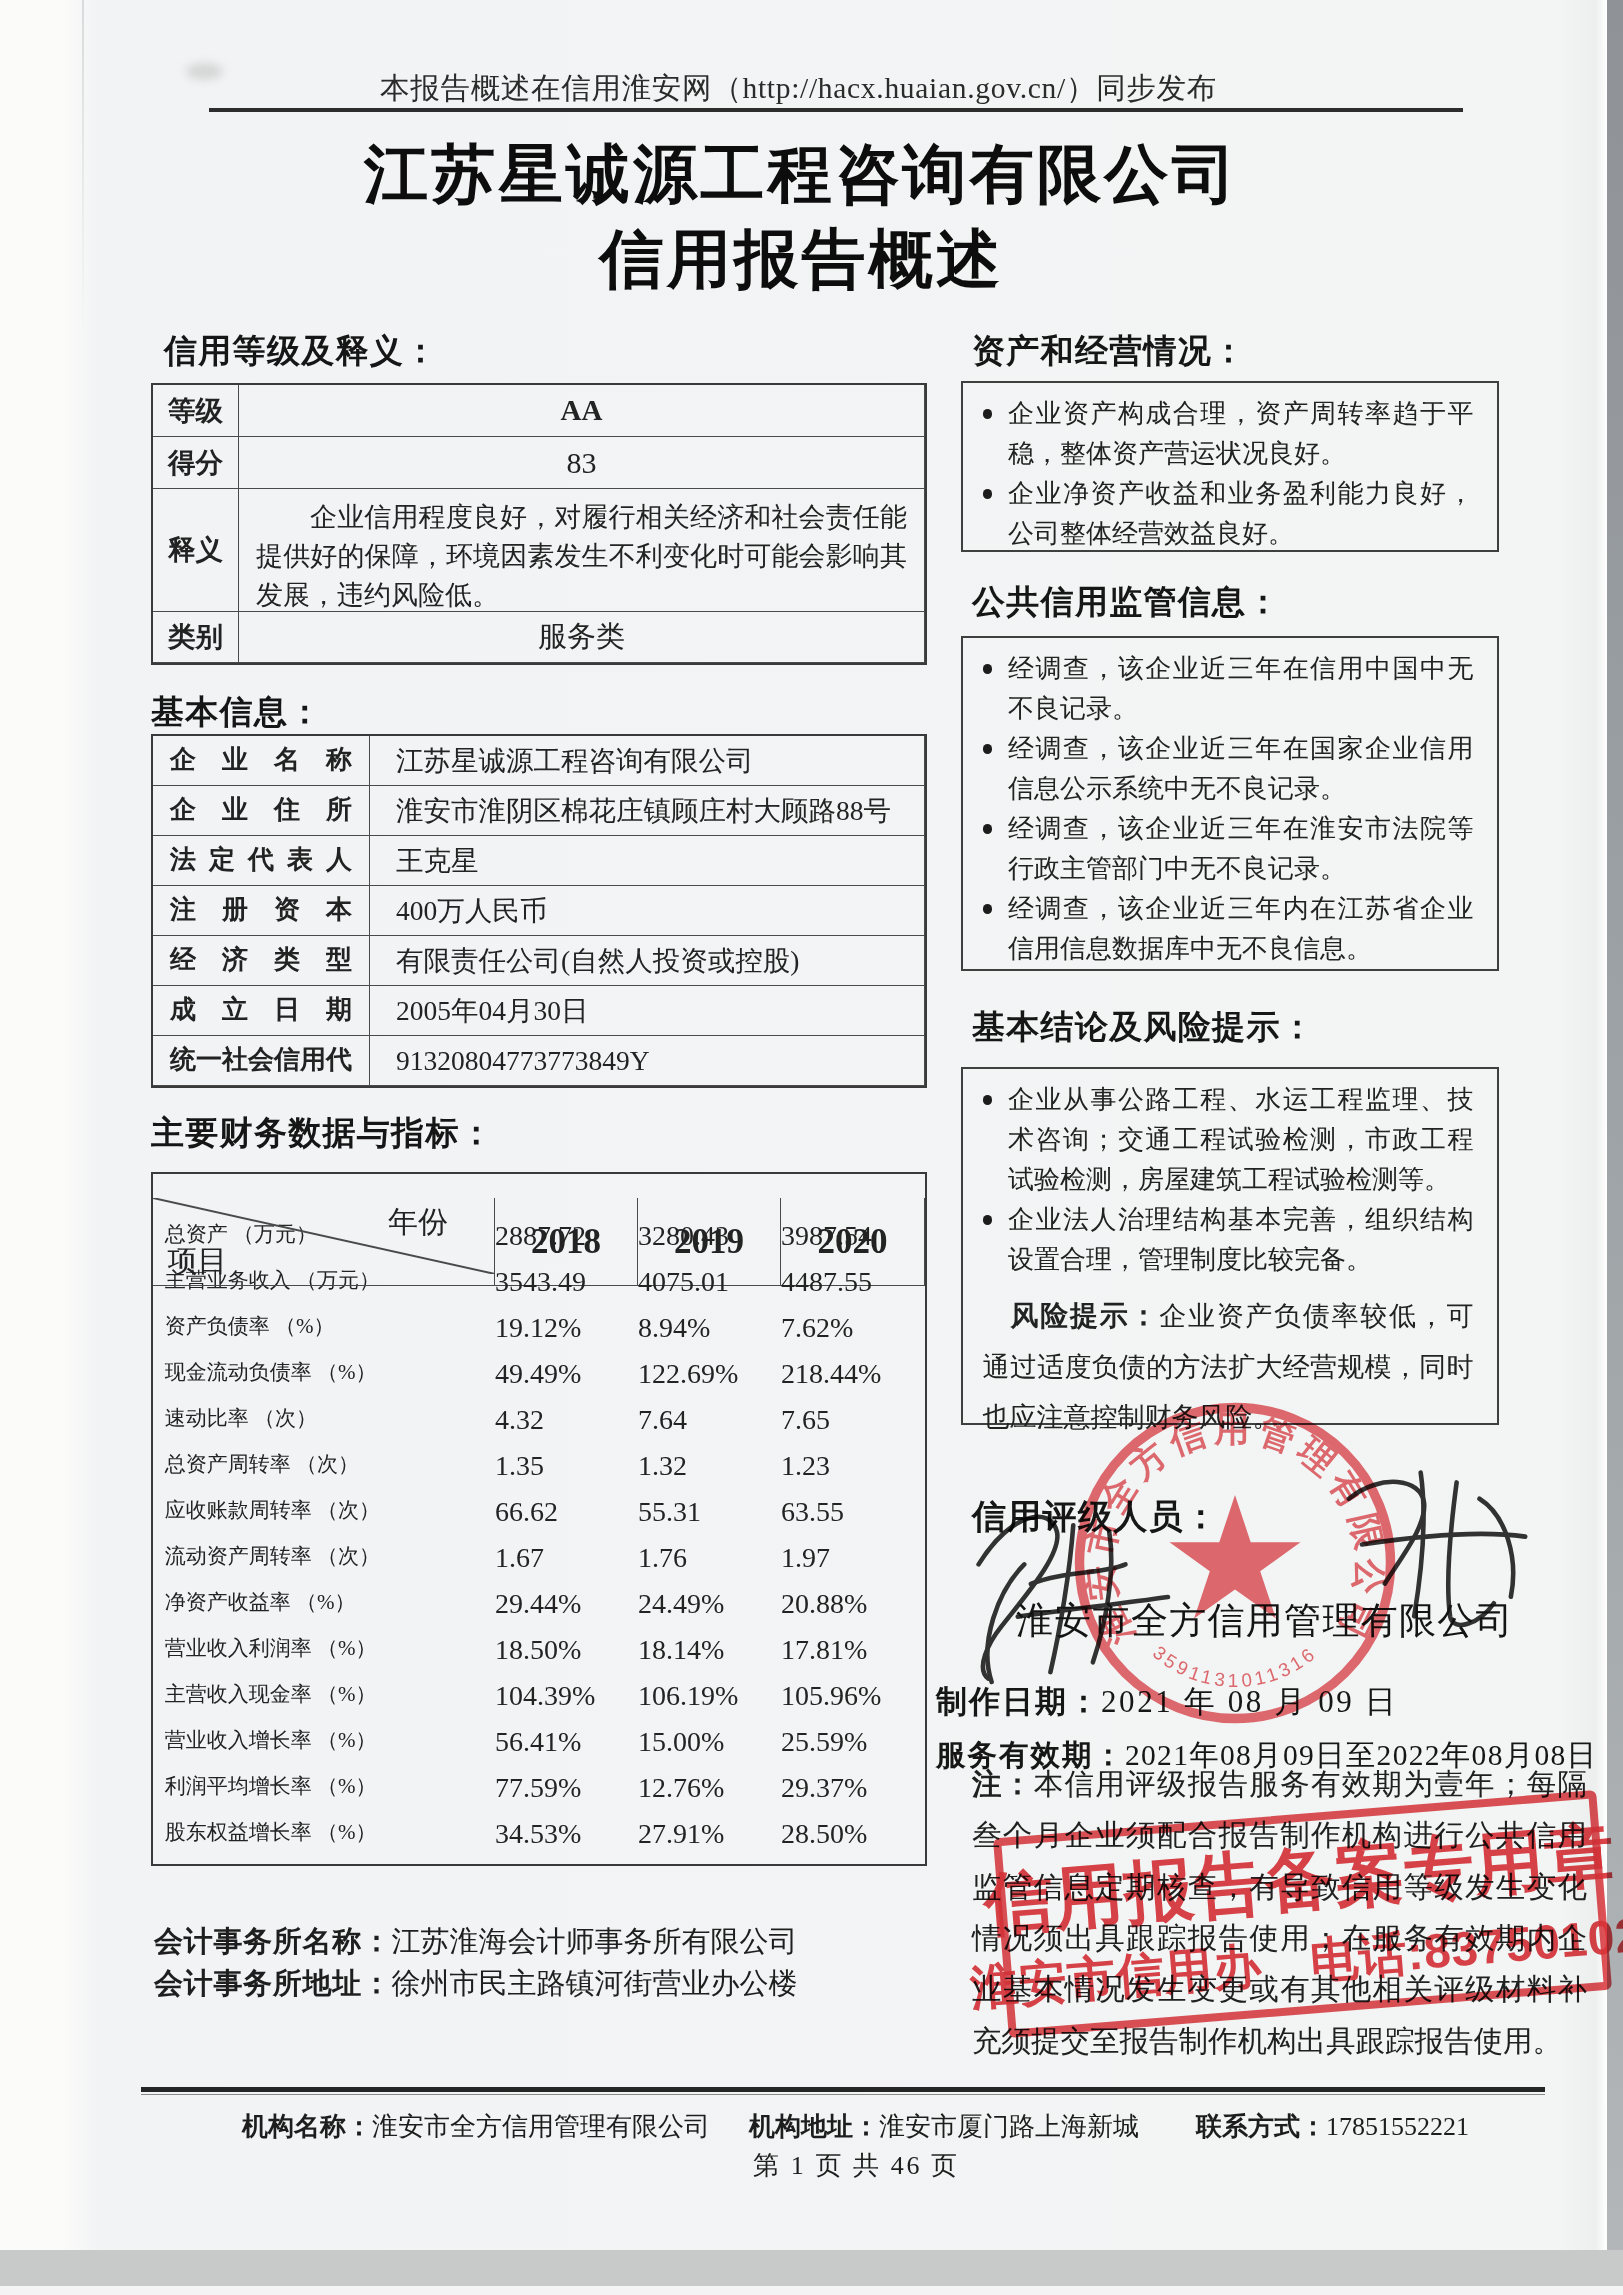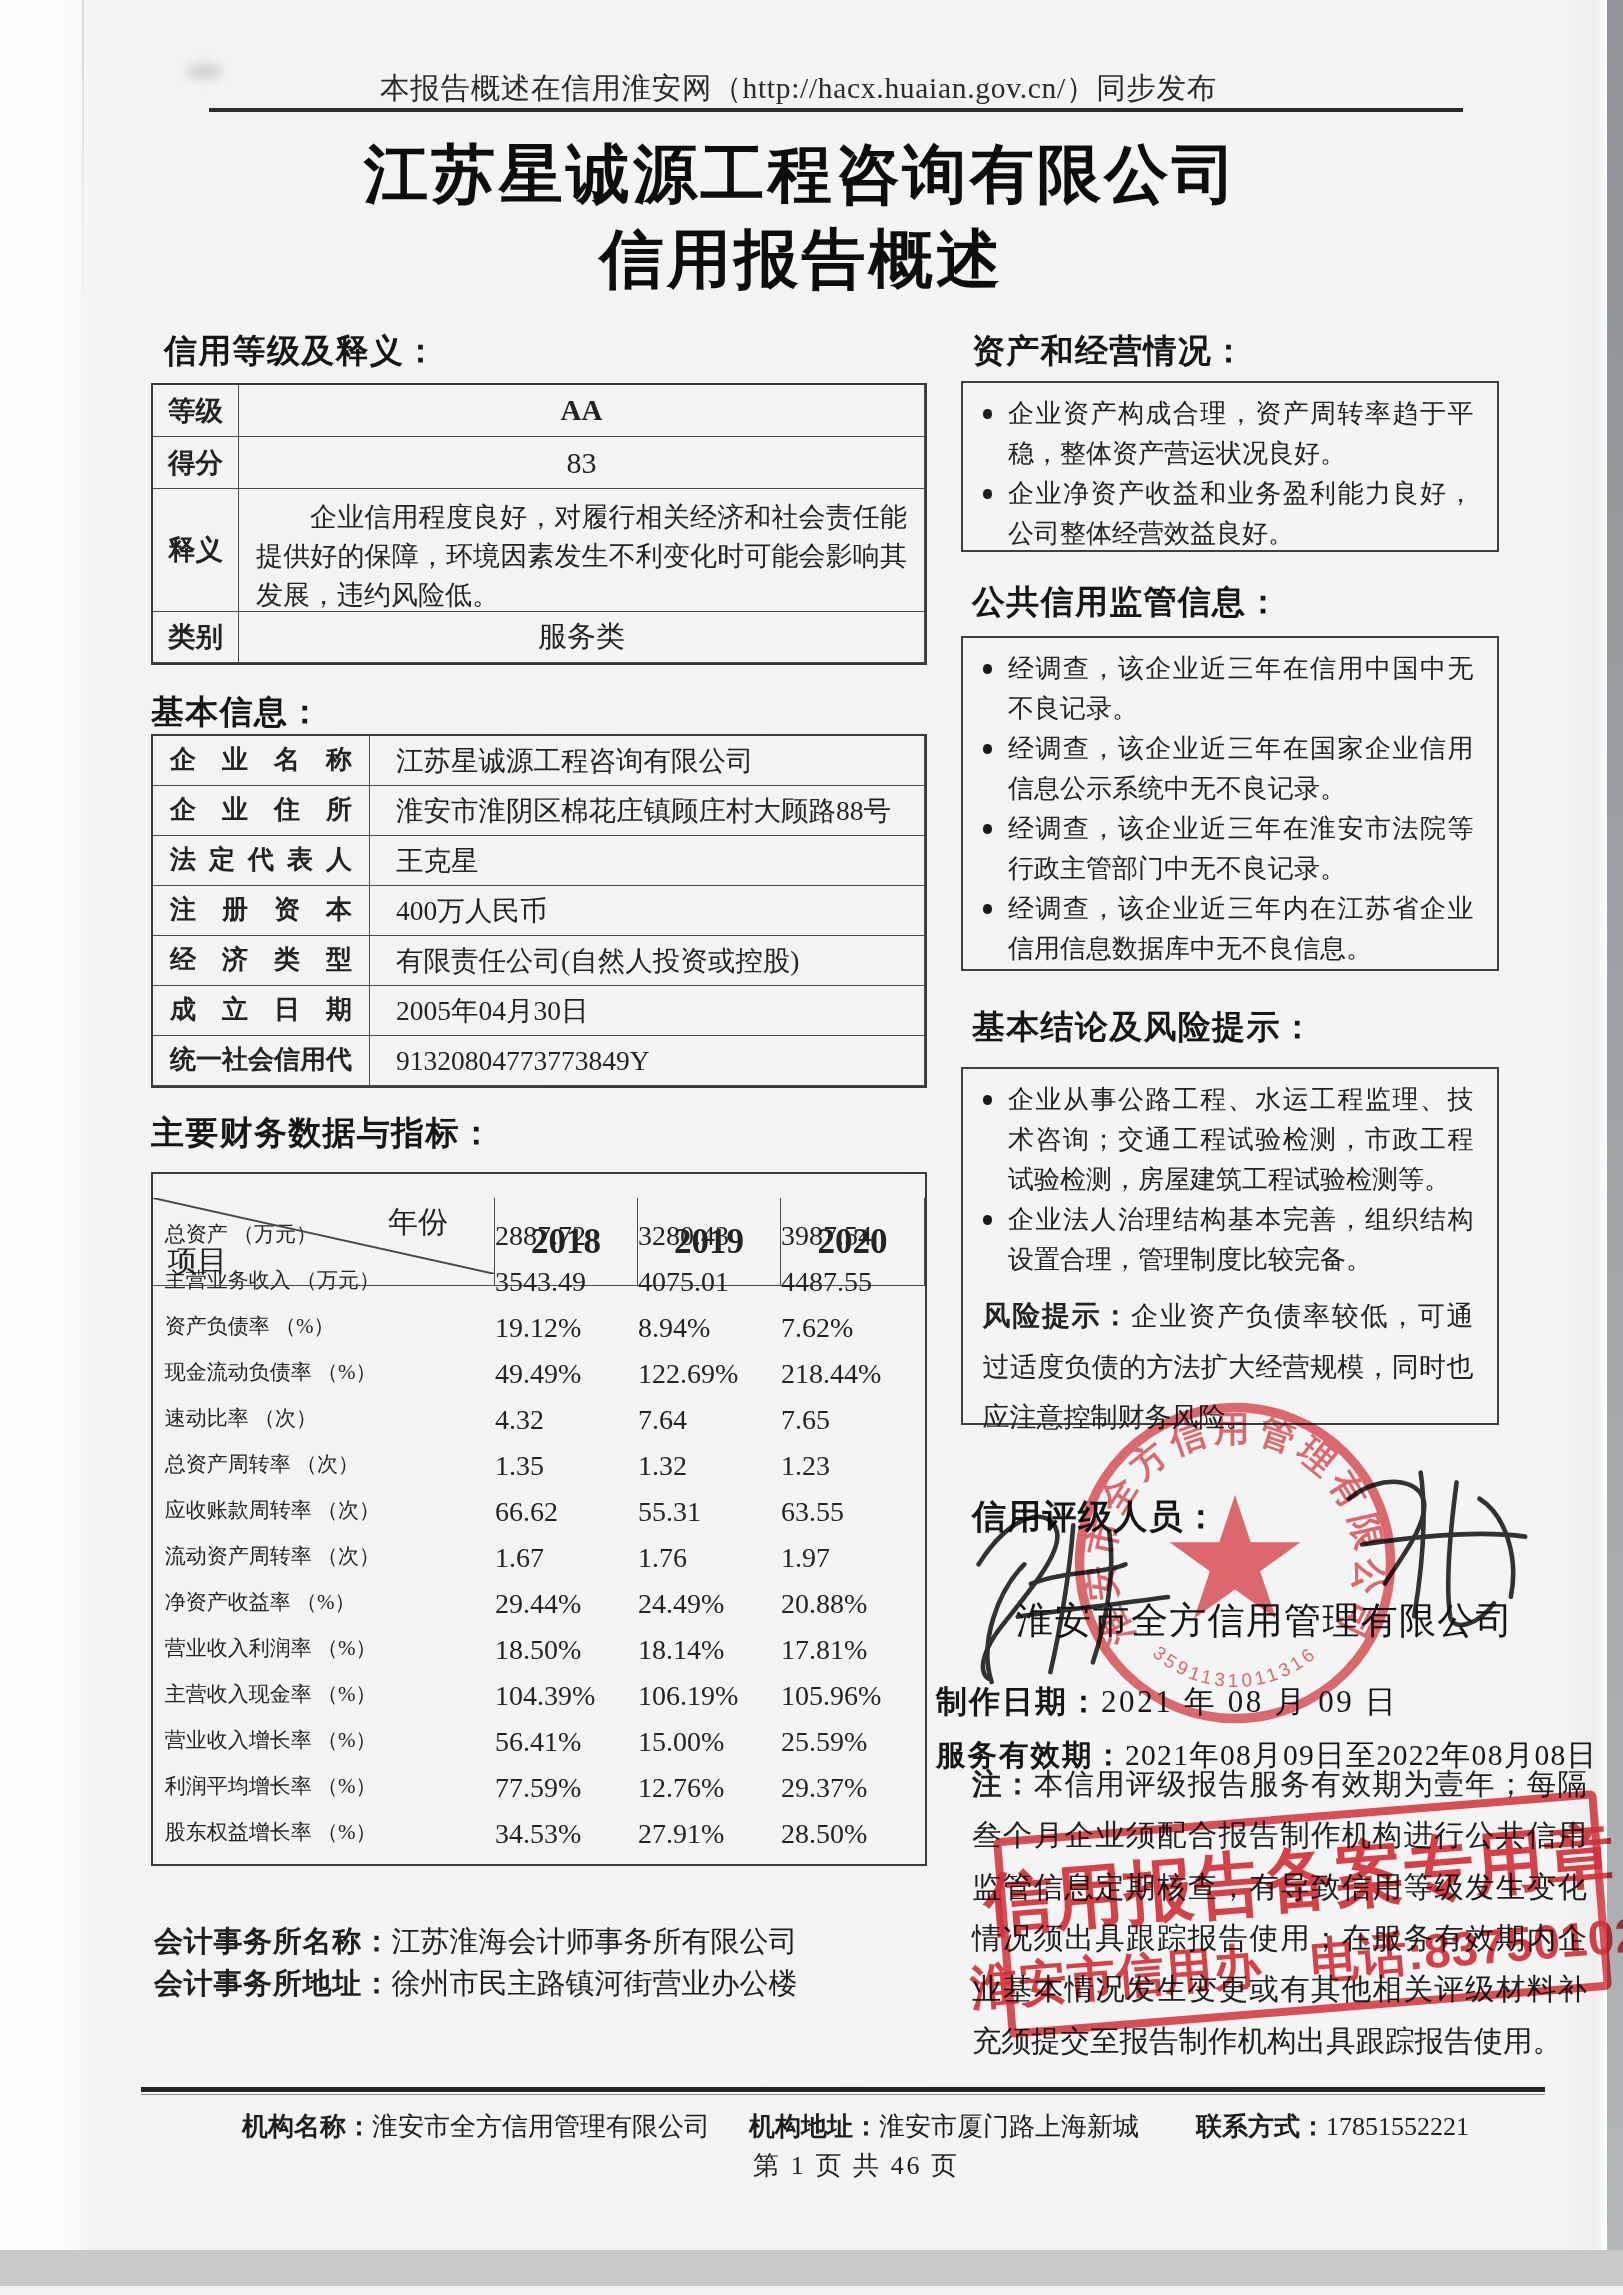--- a/index.html
+++ b/index.html
@@ -51,21 +51,21 @@
   .t3 .rowlab{font-size:21px;justify-content:space-between;padding:0 11.8px 0 11.8px;}
   .t3 .num{font-size:28px;justify-content:center;}
   .firm-line{font-size:29px;color:#1e1e1e;}
   .firm-line b{letter-spacing:0.7px;}
   
   .box{border:2px solid #3f3f3f;box-sizing:border-box;padding:10.5px 23.6px 6.5px 19.6px;}
   .bullet{display:flex;gap:15.7px;}
   .bullet .dot{width:9.8px;height:9.8px;border-radius:50%;background:#1c1c1c;flex:0 0 9.8px;margin-top:15.7px;}
   .bullet p{margin:0;flex:1;font-size:26px;line-height:1.54;text-align:justify;color:#222;}
   .risk{margin-top:10.5px;font-size:27px;line-height:1.86;text-align:justify;color:#222;}
-  .risk b{font-size:28px;}
+  .risk b{font-size:28px;margin-left:28px;}
   .staff-heading{left:972px;top:1494px;}
   .staff-company{left:1016px;top:1596px;font-size:37px;letter-spacing:1.3px;color:#141414;}
   .date-line{left:936px;font-size:31px;color:#161616;letter-spacing:1.3px;margin-top:24px;}
   .date-line b{letter-spacing:2px;}
   .note-para{left:972px;top:1759px;width:615px;font-size:29.5px;line-height:1.74;text-align:justify;color:#202020;}
   
   .foot-rule{left:141px;top:2087px;width:1404px;height:4.6px;background:#252525;}
   .foot-rule2{left:141px;top:2094px;width:1404px;height:1.3px;background:#8a8a8a;}
   .foot-row{left:242px;top:2109px;width:1309px;font-size:26px;color:#1d1d1d;}
   .foot-row span.seg{position:absolute;white-space:nowrap;}

